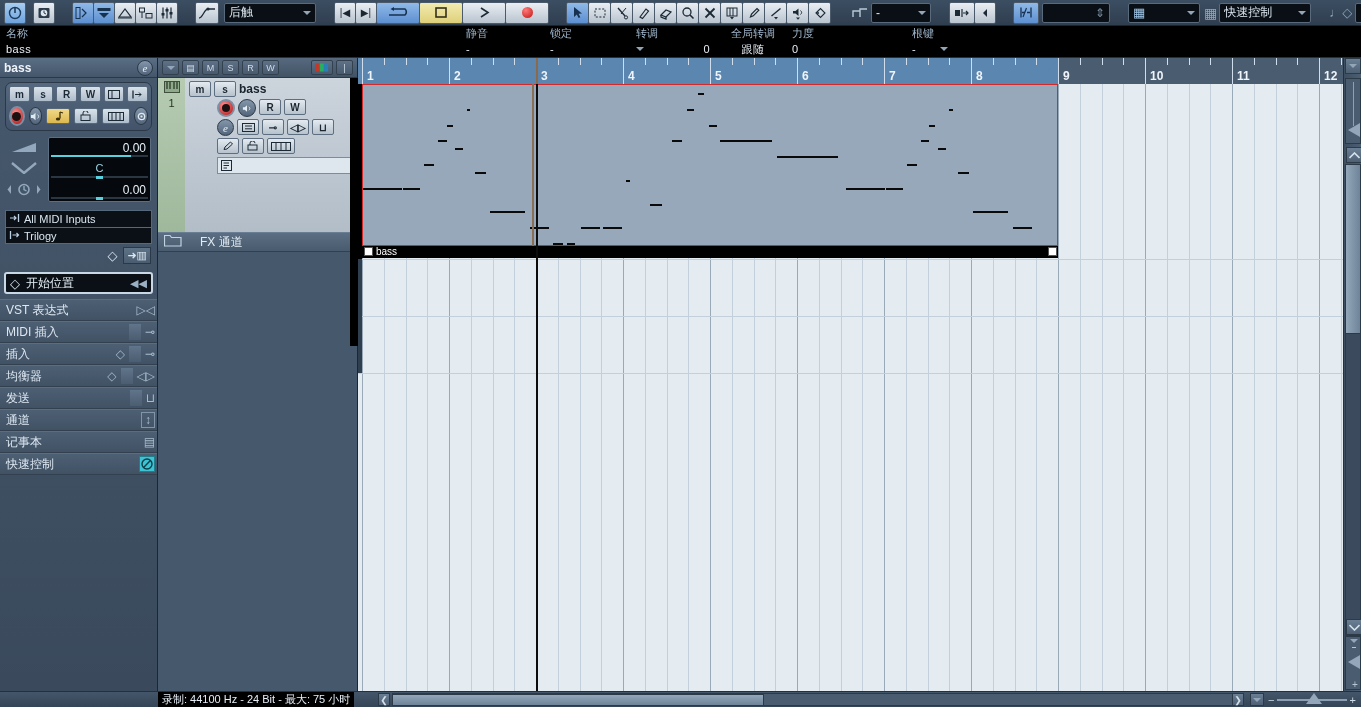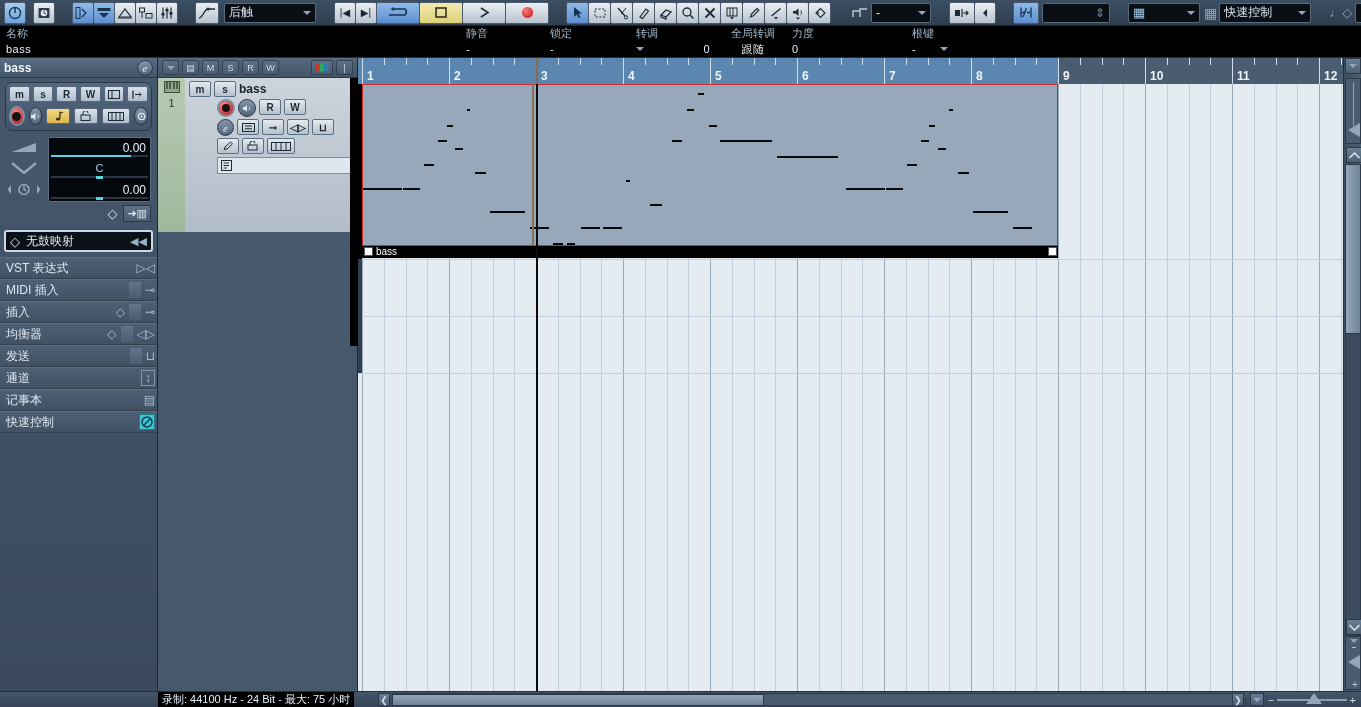--- a/index.html
+++ b/index.html
@@ -543,31 +543,47 @@
         <span class="slotthumb" style="left:calc(50% - 4px);bottom:1px"></span>
       </div>
       <div class="valrow">
         <span class="num">0.00</span>
         <span class="slotline"></span>
         <span class="slotthumb" style="left:calc(50% - 4px);bottom:1px"></span>
       </div>
     </div>
   </div>
 
+  <div style="margin:8px 5px 0 5px">
+    <div class="routerow">
+      <span><svg width="11" height="10" viewBox="0 0 11 10">
+            <path d="M1 5 L7 5 M5 3 L7 5 L5 7" stroke="#bcd0e2" fill="none" stroke-width="1.2"></path>
+            <line x1="9.5" y1="1" x2="9.5" y2="9" stroke="#bcd0e2" stroke-width="1.3"></line>
+          </svg></span>
+      <span>All MIDI Inputs</span>
+    </div>
+    <div class="routerow">
+      <span><svg width="11" height="10" viewBox="0 0 11 10">
+            <line x1="1.5" y1="1" x2="1.5" y2="9" stroke="#bcd0e2" stroke-width="1.3"></line>
+            <path d="M3.5 5 L9.5 5 M7.5 3 L9.5 5 L7.5 7" stroke="#bcd0e2" fill="none" stroke-width="1.2"></path>
+          </svg></span>
+      <span>Trilogy</span>
+    </div>
+  </div>
 
   <div style="display:flex;justify-content:flex-end;align-items:center;gap:6px;margin:3px 6px 0 0">
     <span style="font-size:13px;color:#dce7f1">◇</span>
     <span style="background:linear-gradient(#5f melhores,#4a5c70);background:linear-gradient(#5f7387,#4a5c70);border:1px solid #2b3847;padding:1px 3px;color:#dce7f1">➜▥</span>
   </div>
 
 
   <div style="margin:8px 4px 0 4px;height:22px;background:#0a1016;border:2px solid #c9d8e6;border-radius:3px;display:flex;align-items:center;justify-content:space-between;padding:0 4px">
     <span style="display:flex;align-items:center;gap:6px">
       <span style="color:#dbe6f0;font-size:13px">◇</span>
-      <span style="font-size:12px;color:#e6eff7">无鼓映射</span>
+      <span style="font-size:12px;color:#e6eff7">开始位置</span>
     </span>
     <span style="color:#9ab0c4">◀◀</span>
   </div>
 
   <div style="margin-top:5px">
     <div class="ilist-item">
       <span>VST 表达式</span>
       <span class="rt">
           <span style="color:#a9bccd">▷◁</span>
         </span>
@@ -718,20 +734,26 @@
             <rect x="0.5" y="0.5" width="10" height="10" fill="none" stroke="#1c2a36"></rect>
             <line x1="2.5" y1="3" x2="8" y2="3" stroke="#1c2a36"></line>
             <line x1="2.5" y1="5.5" x2="8" y2="5.5" stroke="#1c2a36"></line>
             <line x1="2.5" y1="8" x2="6" y2="8" stroke="#1c2a36"></line>
           </svg>
       </div>
     </div>
   </div>
 
   <div style="position:absolute;left:0;top:174px;width:200px">
+    <div class="folderrow">
+      <span><svg width="18" height="13" viewBox="0 0 18 13">
+            <path d="M0.5 12 L0.5 1.5 L6 1.5 L7.5 3.5 L17 3.5 L17 12 Z" fill="none" stroke="#c2d2e1" stroke-width="1.2"></path>
+          </svg></span>
+      <span class="fname" style="margin-left:10px">FX 通道</span>
+    </div>
   </div>
 
   <div style="position:absolute;left:192px;top:20px;width:8px;height:268px;background:#000"></div>
 </div>
 
 <div id="ruler">
   <div class="rulerfill" id="ruler-cycle" style="left: 0px; width: 700px;"></div>
   <div id="ruler-ticks">
       <div class="rulertick" style="left: 4px; height: 26px;"></div>
       <div class="rulertick" style="left: 25.75px; height: 7px;"></div>

